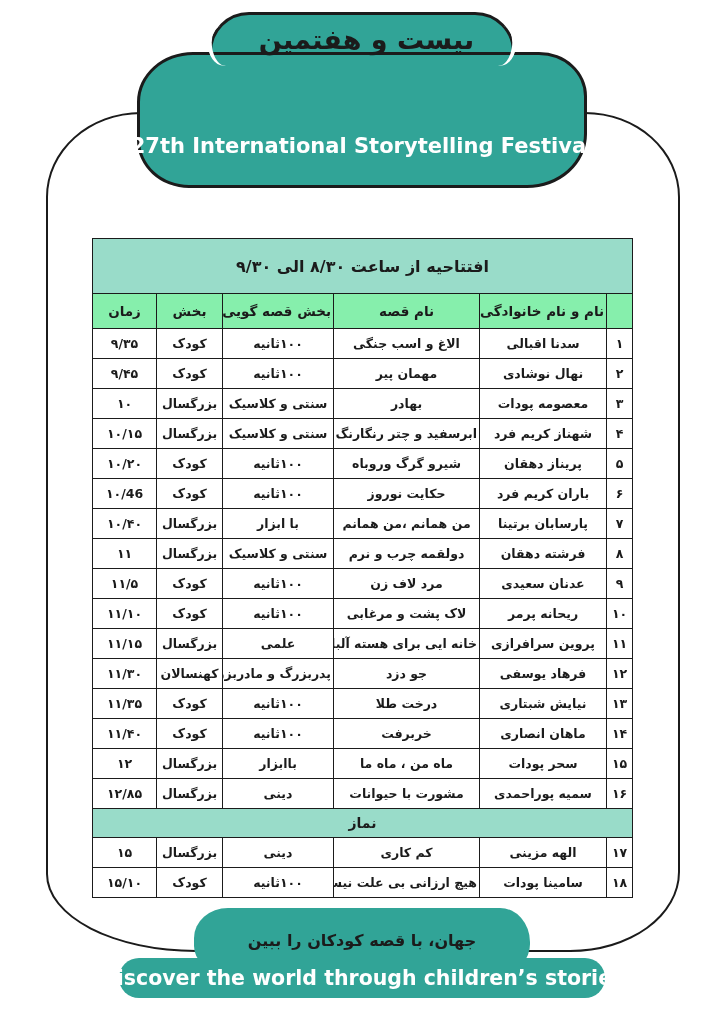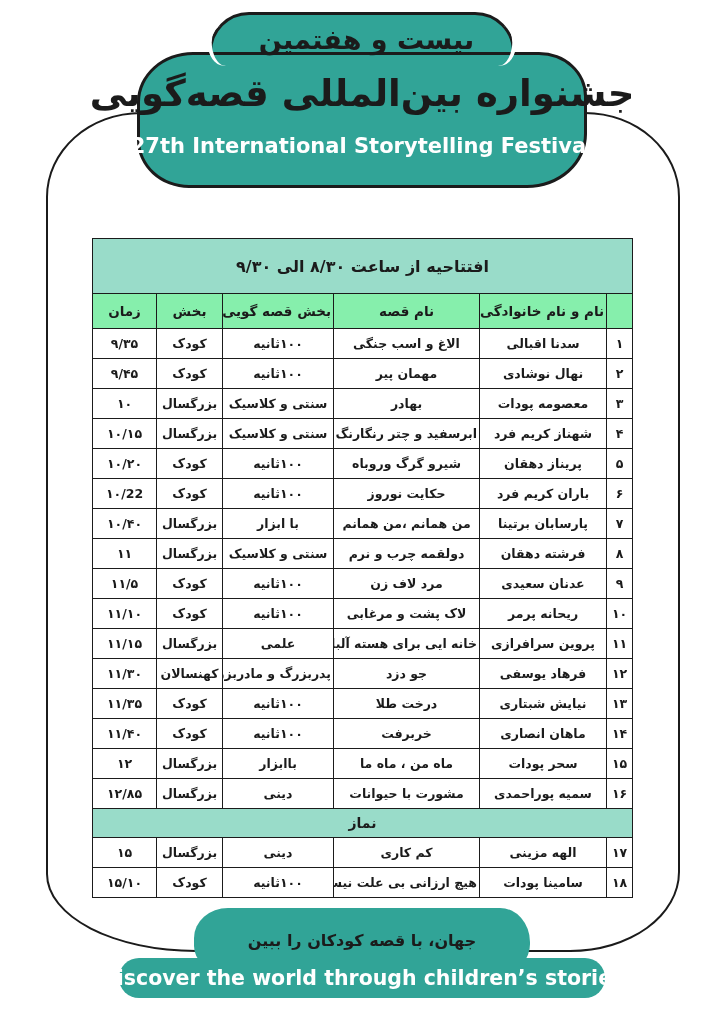--- a/index.html
+++ b/index.html
@@ -99,21 +99,20 @@
 <div class="page">
 
   <div class="frame"></div>
 
   <div class="logo">
     <div class="bump"></div>
     <div class="body"></div>
     <div class="swoosh l"></div>
     <div class="swoosh r"></div>
     <div class="t1">بیست و هفتمین</div>
-    <div class="t2">جشنواره بین‌المللی قصه‌گویی</div>
     <div class="t3">27th International Storytelling Festival</div>
   </div>
 
 
   <table class="sched" dir="rtl">
     <colgroup>
       <col class="c-num">
         <col class="c-name">
         <col class="c-story">
       <col class="c-sub">
@@ -173,21 +172,21 @@
           <td>۱۰۰ثانیه</td>
           <td>کودک</td>
           <td>۱۰/۲۰</td>
         </tr>
         <tr class="datarow">
           <td>۶</td>
           <td>باران کریم فرد</td>
           <td>حکایت نوروز</td>
           <td>۱۰۰ثانیه</td>
           <td>کودک</td>
-          <td>۱۰/22</td>
+          <td>۱۰/46</td>
         </tr>
         <tr class="datarow">
           <td>۷</td>
           <td>پارسابان برتینا</td>
           <td>من همانم ،من همانم</td>
           <td>با ابزار</td>
           <td>بزرگسال</td>
           <td>۱۰/۴۰</td>
         </tr>
         <tr class="datarow">

